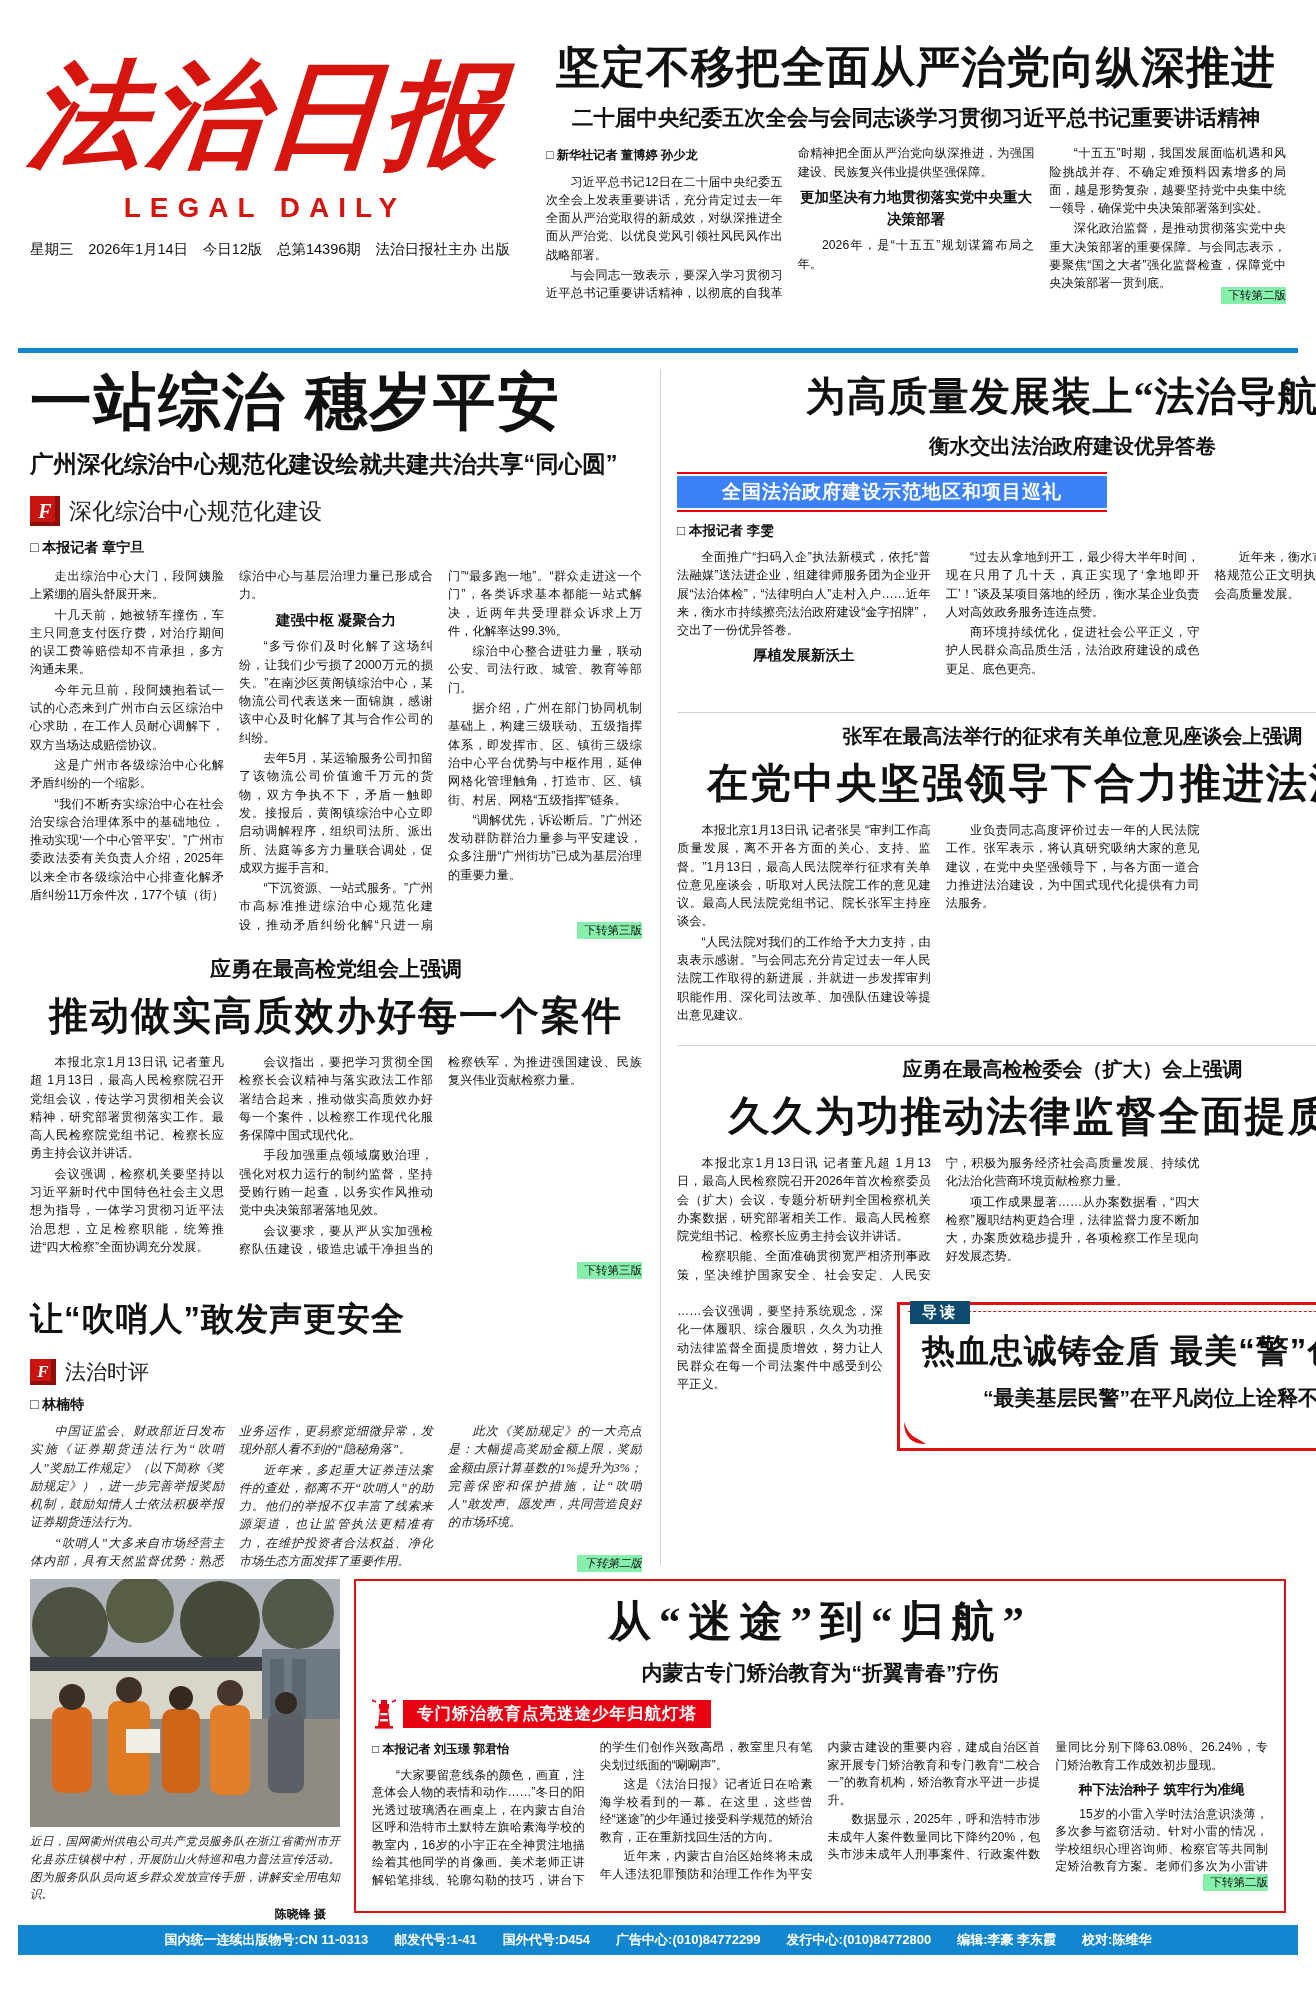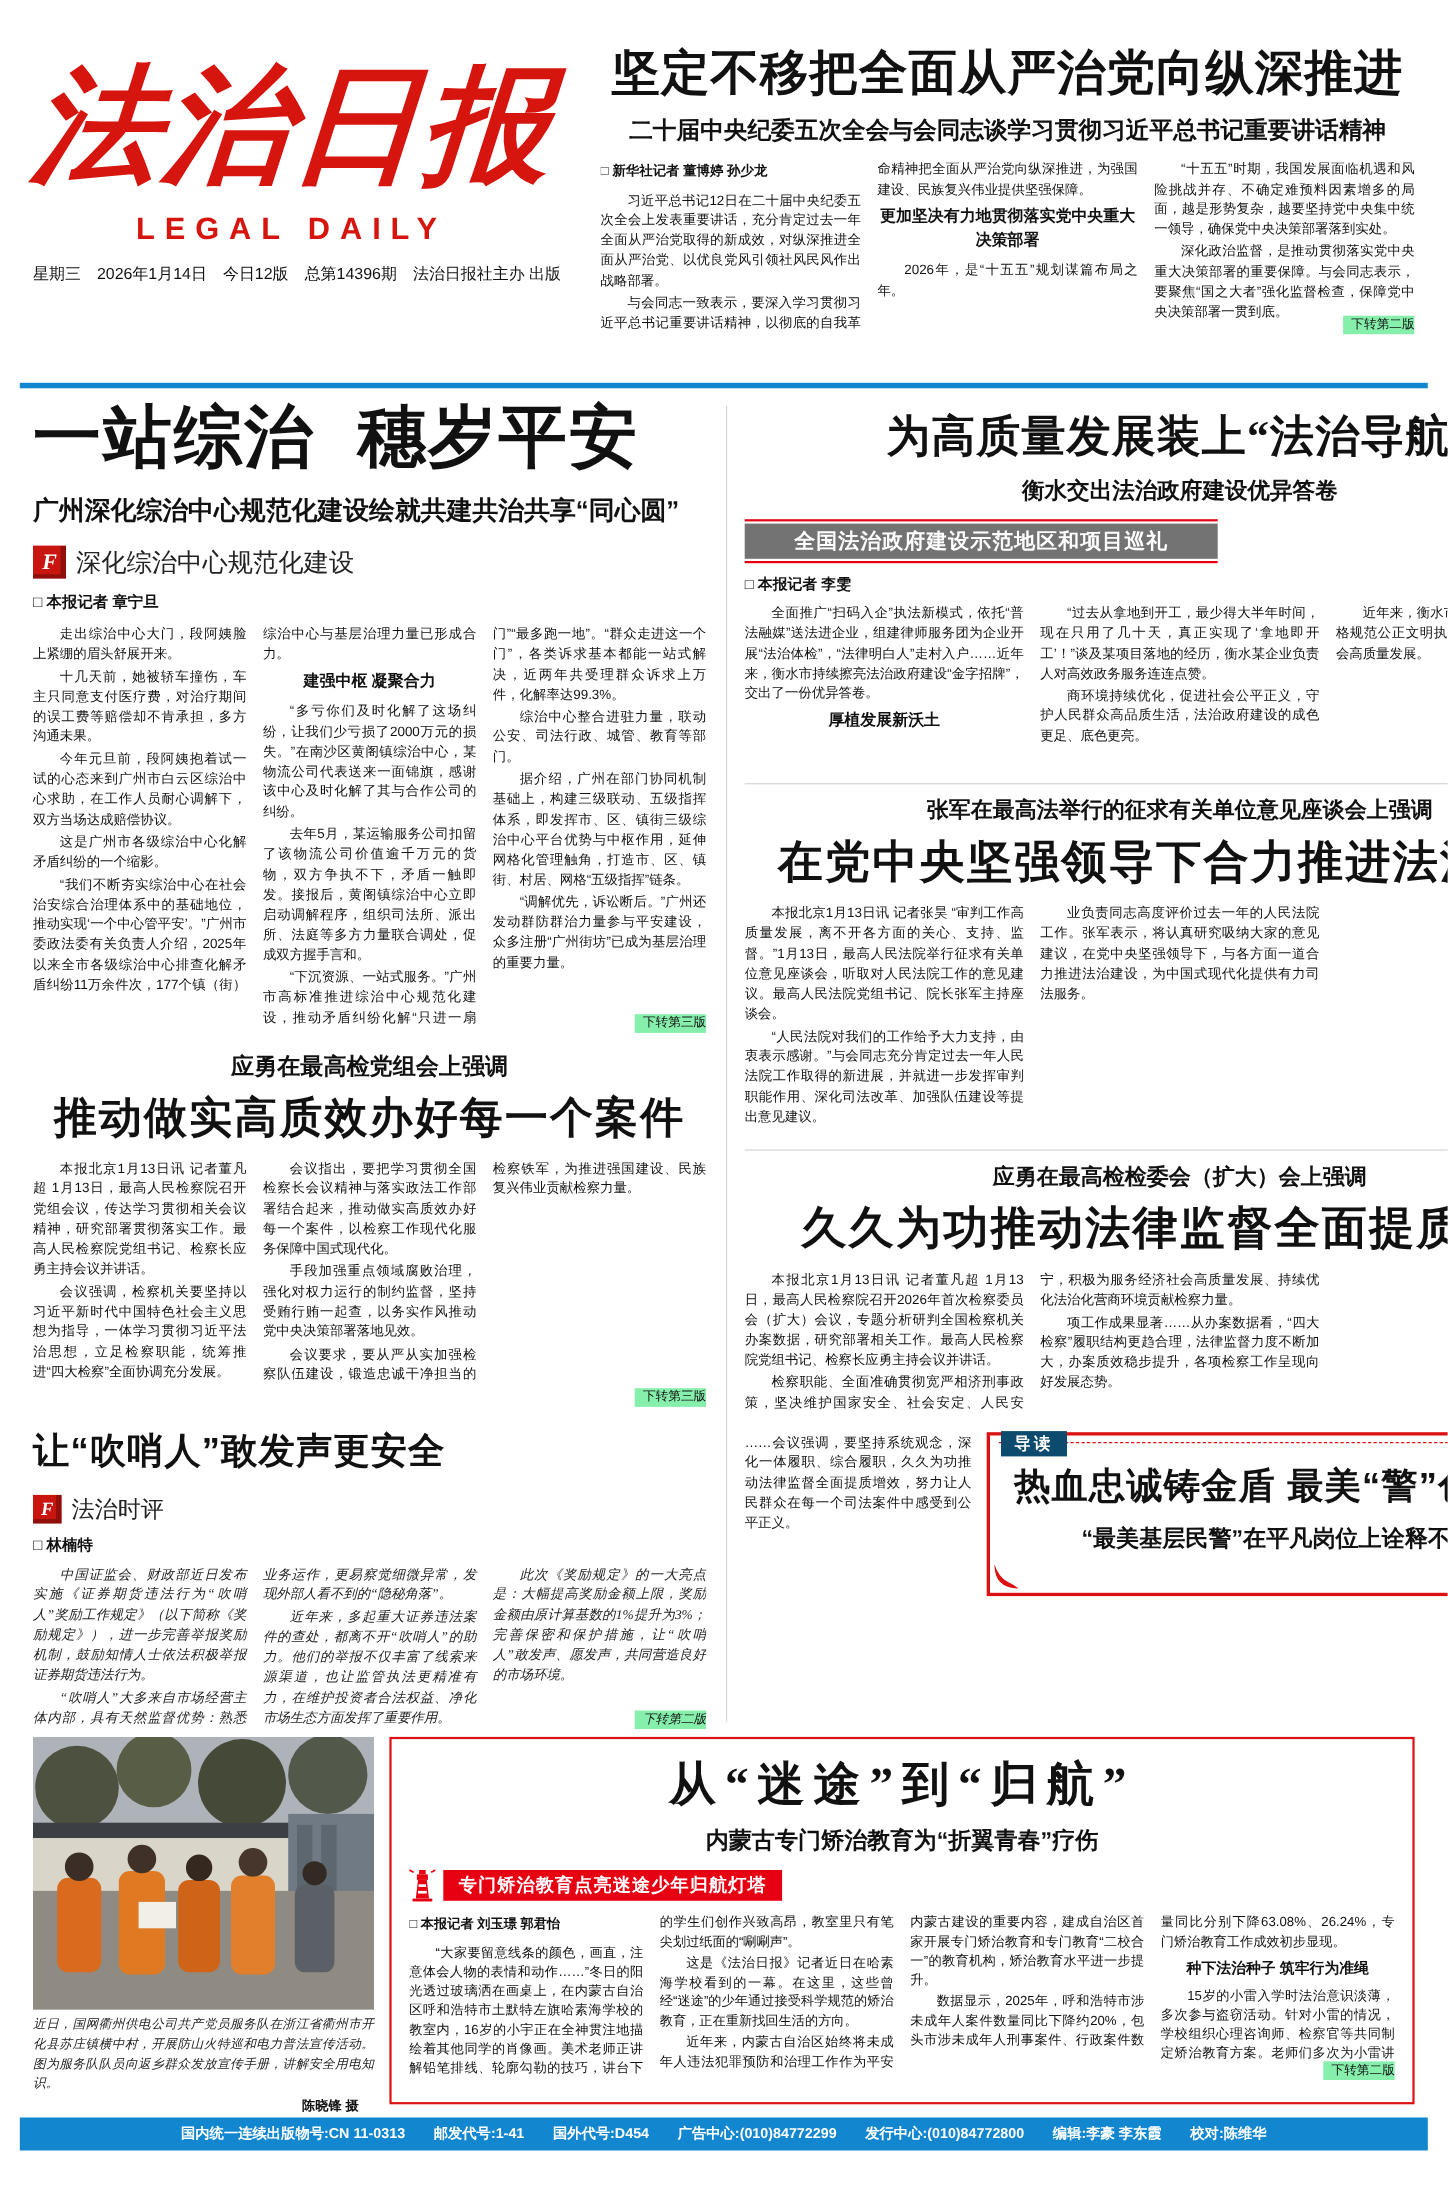--- a/index.html
+++ b/index.html
@@ -42,21 +42,21 @@
     padding-left:8px; color:#111;
   }
 
   .blue-rule { height:5px; background:#1287cf; margin:10px 18px 0; }
 
   
   .middle-row { display:flex; gap:18px; margin:16px 30px 0; height:1196px; }
   .left-col { width:612px; flex:none; }
   .right-col { flex:1; border-left:1px solid #d2d2d2; padding-left:16px; }
 
-  .ms-headline { font-size:62px; font-weight:900; line-height:1.08; letter-spacing:2px; white-space:nowrap;font-family:Liberation Mono, monospace; }
+  .ms-headline { font-size:62px; font-weight:900; line-height:1.08; letter-spacing:2px; white-space:nowrap; }
   .ms-subhead { font-size:23.5px; font-weight:bold; margin-top:12px; }
   .flag-row { display:flex; align-items:center; gap:9px; margin-top:16px; }
   .flag-icon {
     width:30px; height:30px; background:#c8150f; flex:none;
     box-shadow:inset -5px -4px 0 rgba(0,0,0,.28);
     color:#fff; font-weight:bold; font-style:italic; font-size:20px;
     display:flex; align-items:center; justify-content:center;
     font-family:"Liberation Serif", serif;
   }
   .flag-label { font-size:23px; color:#222; }
@@ -74,21 +74,21 @@
   .commentary { margin-top:18px; }
   .cm-headline { font-size:33px; font-weight:900; letter-spacing:1px; }
   .cm-body {
     margin-top:8px; height:150px; font-family:"Liberation Serif", serif;
     font-style:italic; color:#1c1c1c;
   }
 
   .nav-headline { font-family:"Liberation Serif", serif; font-size:40px; font-weight:900; text-align:center; letter-spacing:1px; white-space:nowrap; }
   .nav-subhead { font-size:20.5px; font-weight:bold; text-align:center; margin-top:8px; }
   .banner-wrap { margin-top:12px; border-top:2px solid #e60012; border-bottom:2px solid #e60012; padding:2px 0; width:430px; }
-  .red-banner { background:#737373; color:#fff; font-size:19px; font-weight:bold; text-align:center; padding:3px 10px; letter-spacing:1px; white-space:nowrap; }
+  .red-banner { background:#3b82f6; color:#fff; font-size:19px; font-weight:bold; text-align:center; padding:3px 10px; letter-spacing:1px; white-space:nowrap; }
   .nav-body { margin-top:8px; height:152px; }
 
   .court { margin-top:12px; border-top:1px solid #d2d2d2; padding-top:10px; }
   .court-body { margin-top:10px; height:212px; }
 
   .proc2 { margin-top:12px; border-top:1px solid #d2d2d2; padding-top:10px; }
   .proc2-body { margin-top:10px; height:140px; }
   .proc2-row { display:flex; gap:14px; margin-top:8px; }
   .cont-col { width:206px; flex:none; font-size:12.2px; line-height:1.5; text-align:justify; }
 

